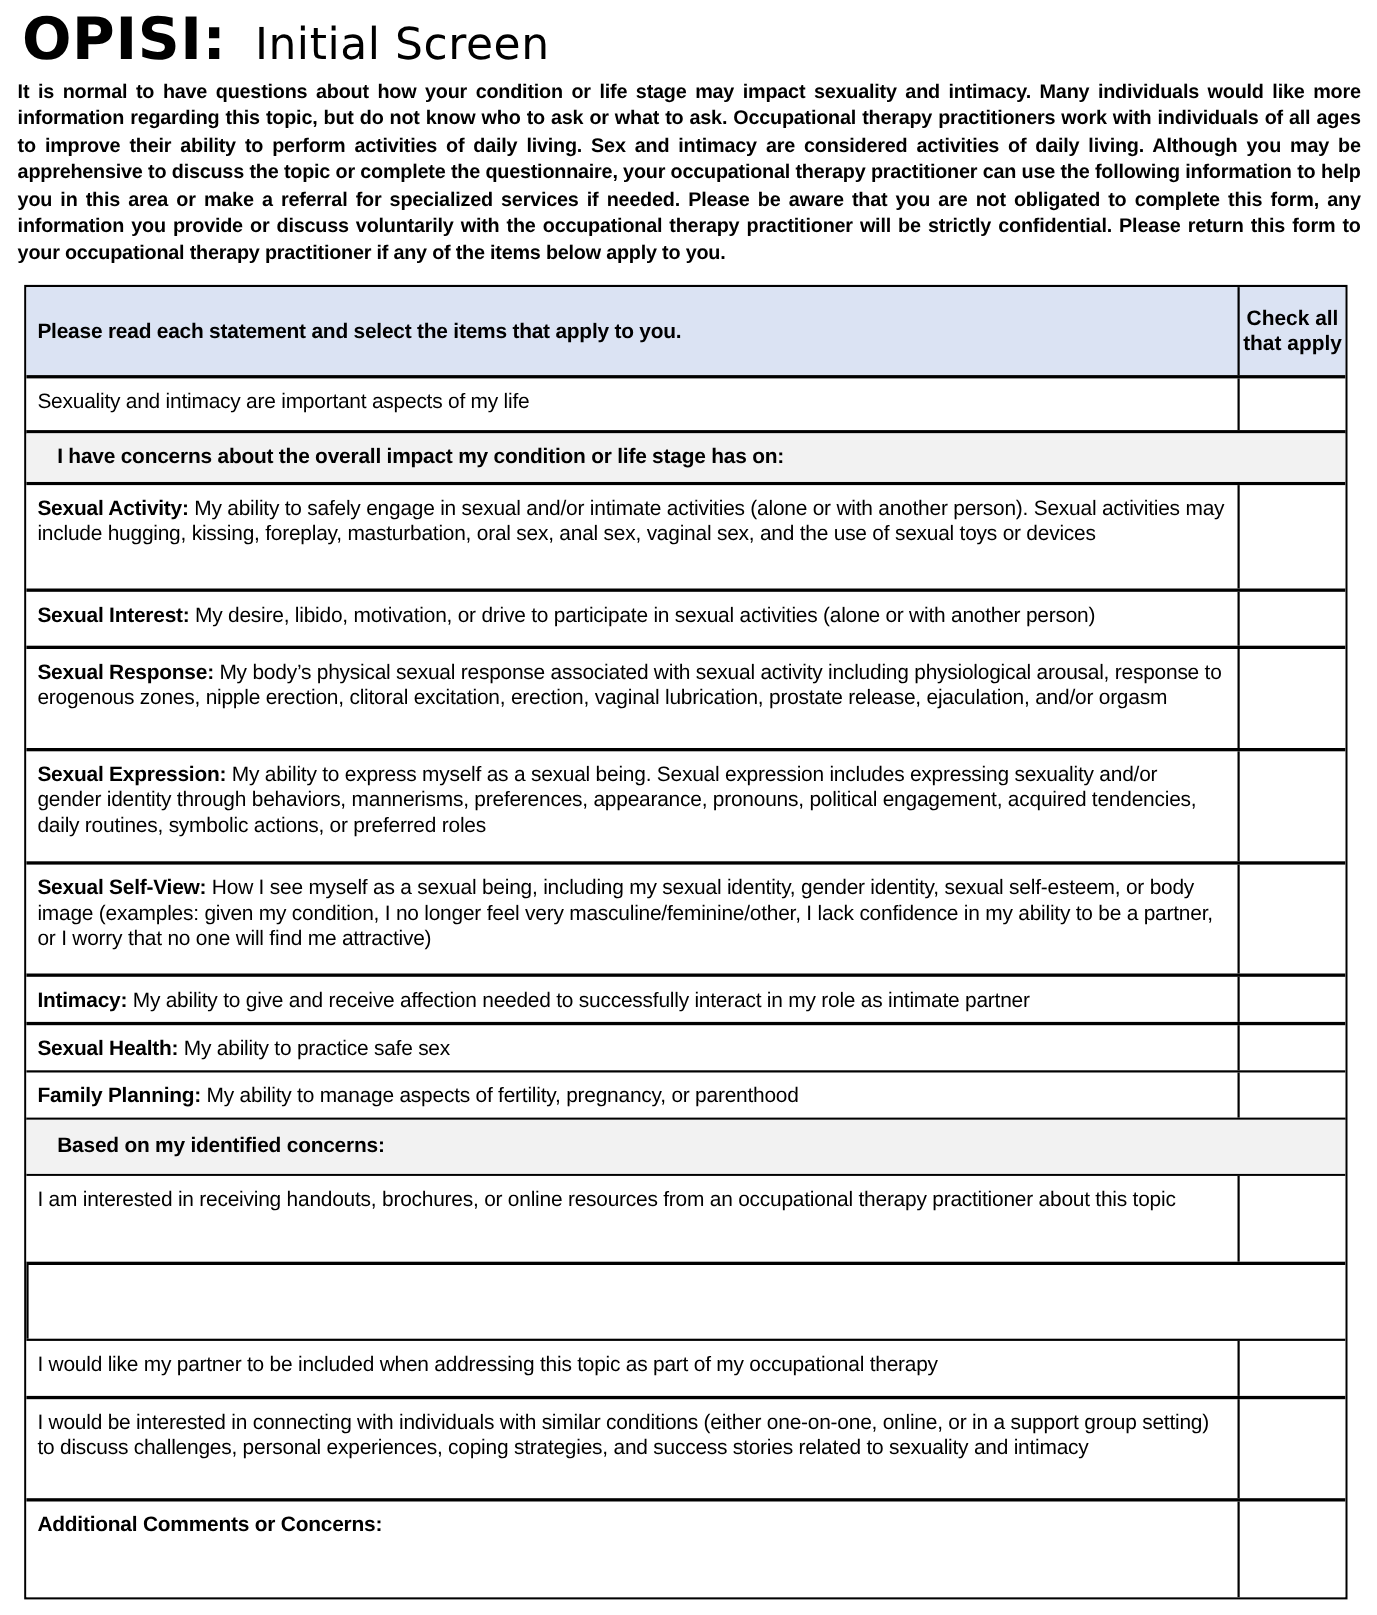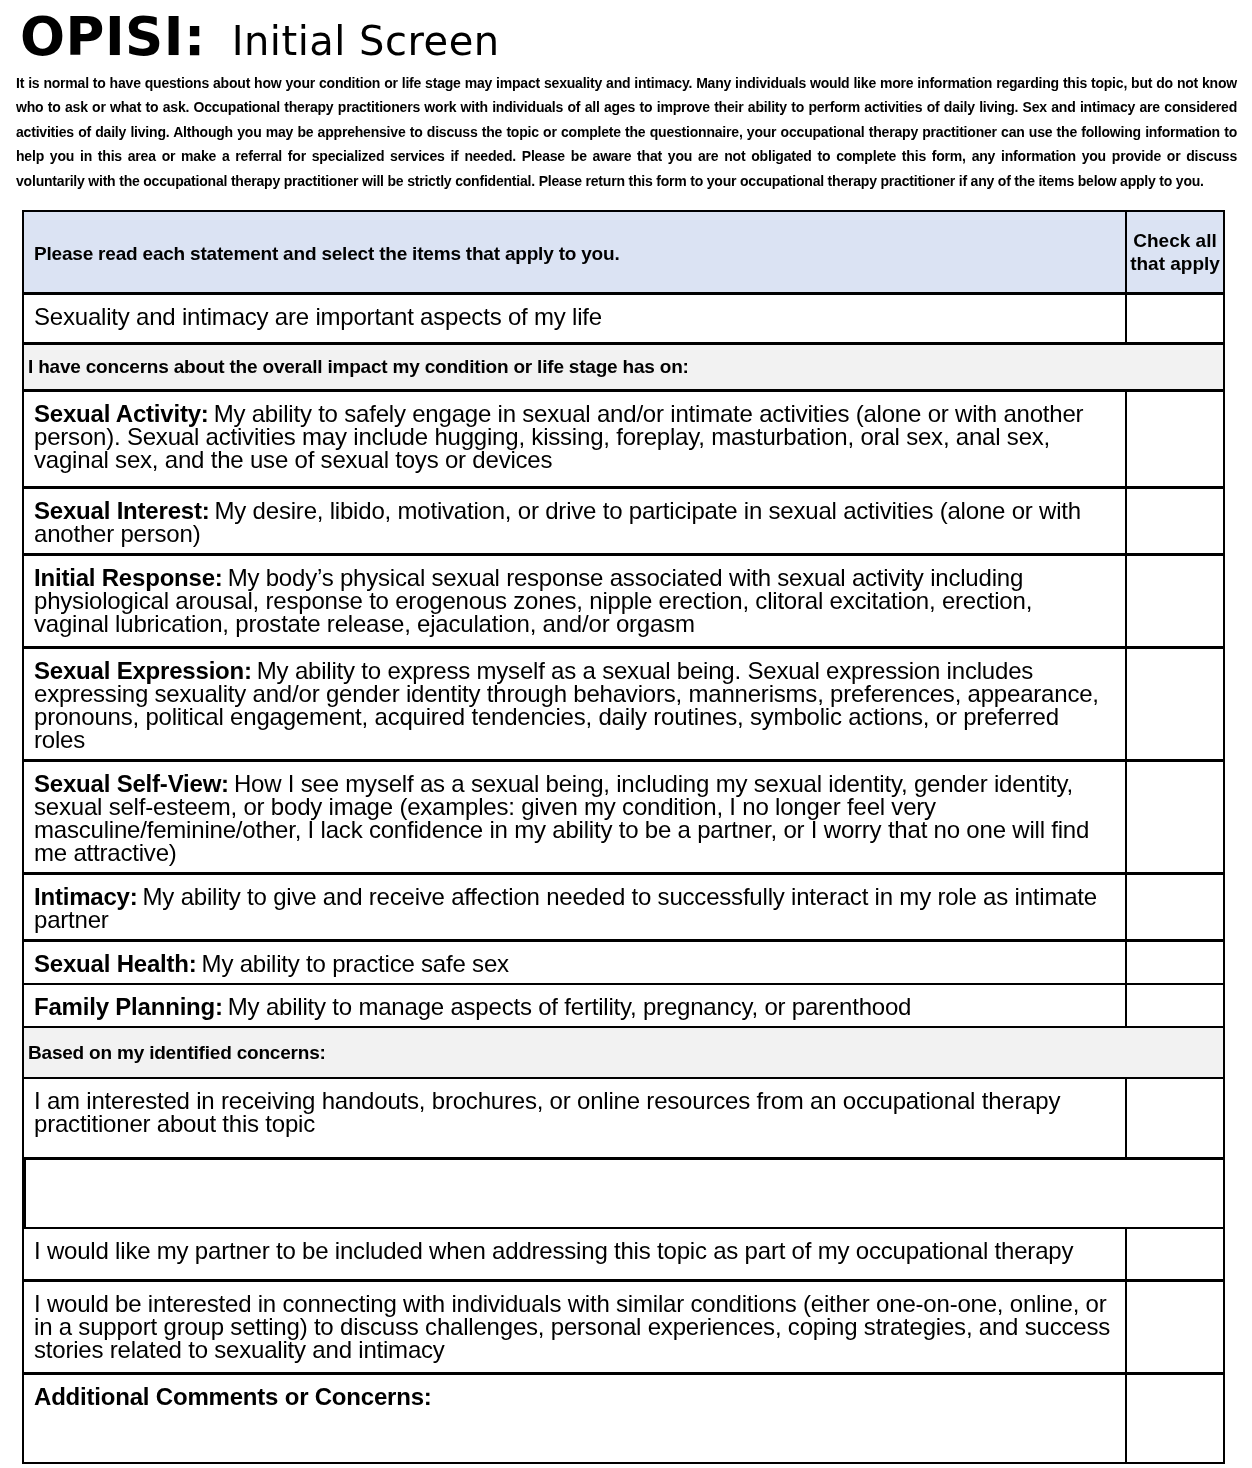--- a/index.html
+++ b/index.html
@@ -16,52 +16,52 @@
     font-family:"DejaVu Sans",sans-serif;font-weight:800;font-size:53px;
     letter-spacing:0.5px;line-height:1;
   }
   .subtitle{
     font-family:"DejaVu Sans",sans-serif;font-weight:500;font-size:40px;
     letter-spacing:0.5px;line-height:1;margin-left:12px;
   }
 
   
   .intro{
-    font-weight:bold;font-size:14px;line-height:24.4px;
+    font-weight:bold;font-size:18px;line-height:24.4px;
     text-align:justify;letter-spacing:-0.2px;
     margin:8px 0 17px 0;width:1221px;
   }
 
   
   .qtable{
     margin-left:6px;width:1203px;
     border:2px solid var(--border,#000);
     box-sizing:border-box;
   }
   .row{display:flex;box-sizing:border-box;border-top:3px solid var(--border,#000);background:#fff;}
   .row:first-child{border-top:none;}
   .row.thin{border-top-width:2px;}
 
   .cell{box-sizing:border-box;}
-  .statement{flex:1;padding:10px 12px 8px 10px;font-size:24px;line-height:23px;letter-spacing:-0.2px;}
+  .statement{flex:1;padding:10px 12px 8px 10px;font-size:19px;line-height:23px;letter-spacing:-0.2px;}
   .check{width:98px;border-left:2px solid var(--border,#000);}
 
   
   .thead{background:var(--header-bg,#dbe3f3);min-height:80px;}
   .thead .statement{display:flex;align-items:center;font-weight:bold;font-size:19px;}
   .thead .check{
     display:flex;align-items:center;justify-content:center;text-align:center;
     font-weight:bold;font-size:19px;line-height:23px;padding:4px 0;
   }
 
   
   .section .full{
     width:100%;background:var(--section-bg,#f2f2f2);
     font-weight:bold;font-size:19px;letter-spacing:-0.2px;
-    display:flex;align-items:center;padding:8px 4px;
+    display:flex;align-items:center;padding:8px 28px;
   }
 
   .lbl{font-weight:bold;}
   .lbl:not(:empty){margin-right:5px;}
 
   
   .h80{min-height:80px}.h50{min-height:50px}.h47{min-height:47px}
   .h97{min-height:97px}.h52{min-height:52px}.h93{min-height:93px}
   .h103{min-height:103px}.h102{min-height:102px}.h44{min-height:44px}
   .h43{min-height:43px}.h40{min-height:40px}.h51{min-height:51px}
@@ -99,21 +99,21 @@
       <div class="cell statement"><span class="lbl">Sexual Activity:</span><span class="txt">My ability to safely engage in sexual and/or intimate activities (alone or with another person). Sexual activities may include hugging, kissing, foreplay, masturbation, oral sex, anal sex, vaginal sex, and the use of sexual toys or devices</span></div>
       <div class="cell check"></div>
     </div>
 
     <div class="row item h52">
       <div class="cell statement"><span class="lbl">Sexual Interest:</span><span class="txt">My desire, libido, motivation, or drive to participate in sexual activities (alone or with another person)</span></div>
       <div class="cell check"></div>
     </div>
 
     <div class="row item h93">
-      <div class="cell statement"><span class="lbl">Initial Response:</span><span class="txt">My body’s physical sexual response associated with sexual activity including physiological arousal, response to erogenous zones, nipple erection, clitoral excitation, erection, vaginal lubrication, prostate release, ejaculation, and/or orgasm</span></div>
+      <div class="cell statement"><span class="lbl">Sexual Response:</span><span class="txt">My body’s physical sexual response associated with sexual activity including physiological arousal, response to erogenous zones, nipple erection, clitoral excitation, erection, vaginal lubrication, prostate release, ejaculation, and/or orgasm</span></div>
       <div class="cell check"></div>
     </div>
 
     <div class="row item h103">
       <div class="cell statement"><span class="lbl">Sexual Expression:</span><span class="txt">My ability to express myself as a sexual being. Sexual expression includes expressing sexuality and/or gender identity through behaviors, mannerisms, preferences, appearance, pronouns, political engagement, acquired tendencies, daily routines, symbolic actions, or preferred roles</span></div>
       <div class="cell check"></div>
     </div>
 
     <div class="row item h102">
       <div class="cell statement"><span class="lbl">Sexual Self-View:</span><span class="txt">How I see myself as a sexual being, including my sexual identity, gender identity, sexual self-esteem, or body image (examples: given my condition, I no longer feel very masculine/feminine/other, I lack confidence in my ability to be a partner, or I worry that no one will find me attractive)</span></div>

